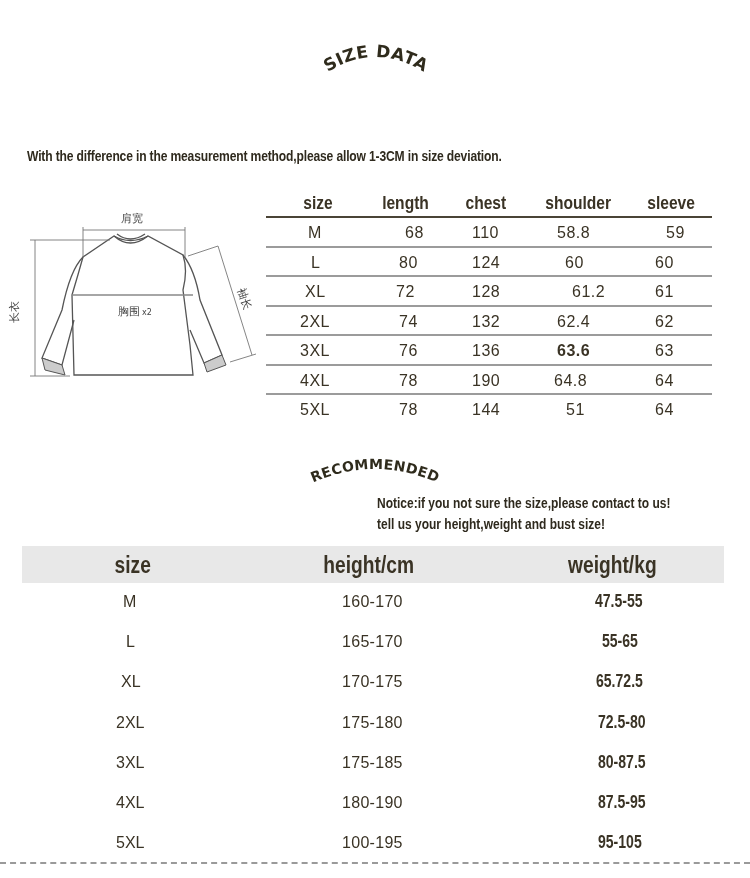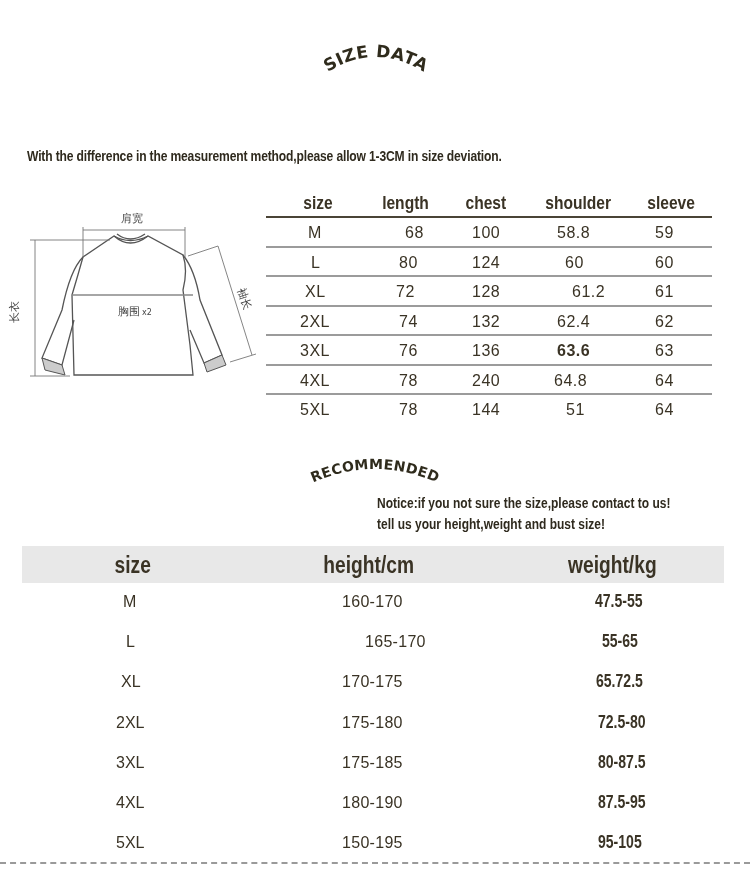--- a/index.html
+++ b/index.html
@@ -94,23 +94,23 @@
   <div class="hdr">
     <span style="left:34px;">size</span>
     <span style="left:111px;">length</span>
     <span style="left:195px;">chest</span>
     <span style="left:272px;">shoulder</span>
     <span style="left:376px;">sleeve</span>
   </div>
   <div class="row">
     <span style="left:42px;">M</span>
     <span style="left:139px;">68</span>
-    <span style="left:206px;">100</span>
+    <span style="left:206px;">110</span>
     <span style="left:291px;">58.8</span>
-    <span style="left:389px;">59</span>
+    <span style="left:400px;">59</span>
   </div>
   <div class="row">
     <span style="left:45px;">L</span>
     <span style="left:133px;">80</span>
     <span style="left:206px;">124</span>
     <span style="left:299px;">60</span>
     <span style="left:389px;">60</span>
   </div>
   <div class="row">
     <span style="left:39px;">XL</span>
@@ -129,21 +129,21 @@
   <div class="row">
     <span style="left:34px;">3XL</span>
     <span style="left:133px;">76</span>
     <span style="left:206px;">136</span>
     <span style="left:291px;font-weight:bold;">63.6</span>
     <span style="left:389px;text-align:right;">63</span>
   </div>
   <div class="row">
     <span style="left:34px;">4XL</span>
     <span style="left:133px;">78</span>
-    <span style="left:206px;">240</span>
+    <span style="left:206px;">190</span>
     <span style="left:288px;">64.8</span>
     <span style="left:389px;">64</span>
   </div>
   <div class="row">
     <span style="left:34px;">5XL</span>
     <span style="left:133px;">78</span>
     <span style="left:206px;">144</span>
     <span style="left:300px;">51</span>
     <span style="left:389px;">64</span>
   </div>
@@ -170,21 +170,21 @@
     <span style="left:535px;">weight/kg</span>
   </div>
   <div style="height:2px;"></div>
   <div class="rec-row">
     <span class="s" style="left:101px;">M</span>
     <span class="h" style="left:320px;">160-170</span>
     <span class="w" style="left:573px;">47.5-55</span>
   </div>
   <div class="rec-row">
     <span class="s" style="left:104px;">L</span>
-    <span class="h" style="left:320px;margin-left:23px;">165-170</span>
+    <span class="h" style="left:320px;">165-170</span>
     <span class="w" style="left:580px;">55-65</span>
   </div>
   <div class="rec-row">
     <span class="s" style="left:99px;">XL</span>
     <span class="h" style="left:320px;">170-175</span>
     <span class="w" style="left:574px;">65.72.5</span>
   </div>
   <div class="rec-row">
     <span class="s" style="left:94px;">2XL</span>
     <span class="h" style="left:320px;">175-180</span>
@@ -195,18 +195,18 @@
     <span class="h" style="left:320px;">175-185</span>
     <span class="w" style="left:576px;">80-87.5</span>
   </div>
   <div class="rec-row">
     <span class="s" style="left:94px;">4XL</span>
     <span class="h" style="left:320px;">180-190</span>
     <span class="w" style="left:576px;">87.5-95</span>
   </div>
   <div class="rec-row">
     <span class="s" style="left:94px;">5XL</span>
-    <span class="h" style="left:320px;">150-195</span>
+    <span class="h" style="left:320px;">100-195</span>
     <span class="w" style="left:576px;">95-105</span>
   </div>
 </div>
 
 <div class="dash"></div>
 
 </body></html>

